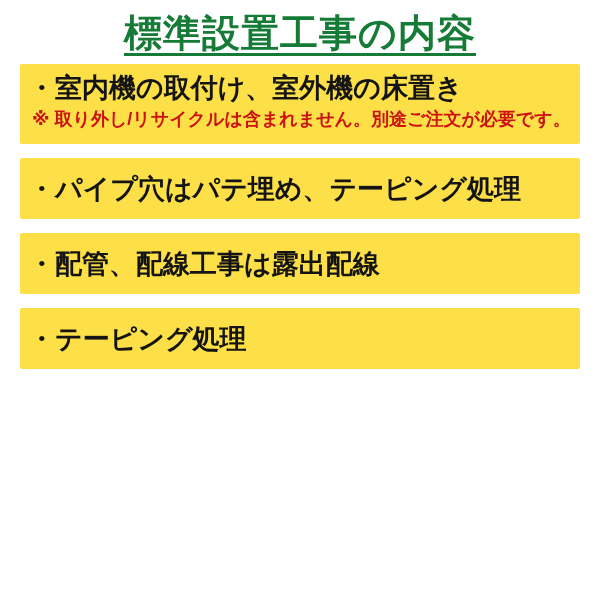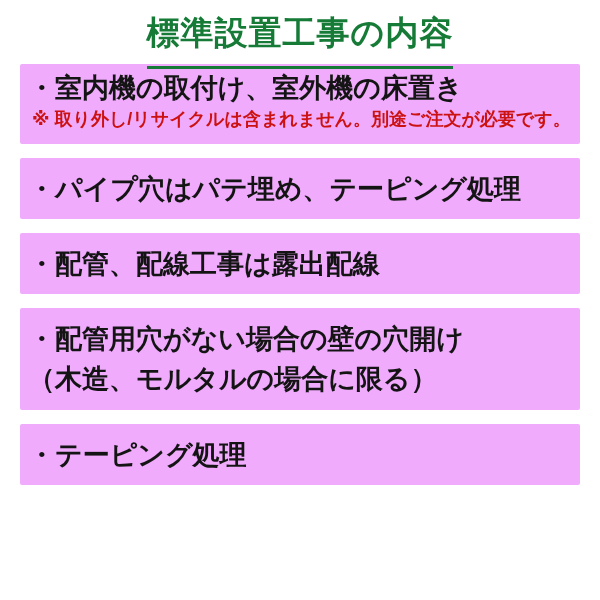--- a/index.html
+++ b/index.html
@@ -17,33 +17,33 @@
   }
   .title-wrap {
     text-align: center;
     padding-top: 14px;
     height: 64px;
     box-sizing: border-box;
   }
   .title {
     display: inline-block;
     margin: 0;
-    font-size: 33px;
+    font-size: 38px;
     line-height: 38px;
     font-weight: bold;
     color: #157b36;
     letter-spacing: 1px;
     border-bottom: 3px solid #157b36;
-    padding-bottom: 14px;
+    padding-bottom: 1px;
   }
   .cards {
     margin: 0 20px;
   }
   .card {
-    background: #f0abfc;
+    background: #fde047;
     border-radius: 2px;
     box-sizing: border-box;
     padding-left: 8px;
     padding-right: 8px;
     margin-bottom: 14px;
     display: flex;
     flex-direction: column;
     justify-content: center;
     color: #141414;
   }
@@ -86,23 +86,19 @@
 
 
     <div class="card card-single">
       <div class="item-line"><span class="bullet">・</span><span>パイプ穴はパテ埋め、テーピング処理</span></div>
     </div>
 
     <div class="card card-single">
       <div class="item-line"><span class="bullet">・</span><span>配管、配線工事は露出配線</span></div>
     </div>
 
-    <div class="card card-tall">
-      <div class="item-line"><span class="bullet">・</span><span>配管用穴がない場合の壁の穴開け</span></div>
-      <div class="item-line">（木造、モルタルの場合に限る）</div>
-    </div>
 
     <div class="card card-single">
       <div class="item-line"><span class="bullet">・</span><span>テーピング処理</span></div>
     </div>
 
   </div>
 </div>
 
 </body></html>

